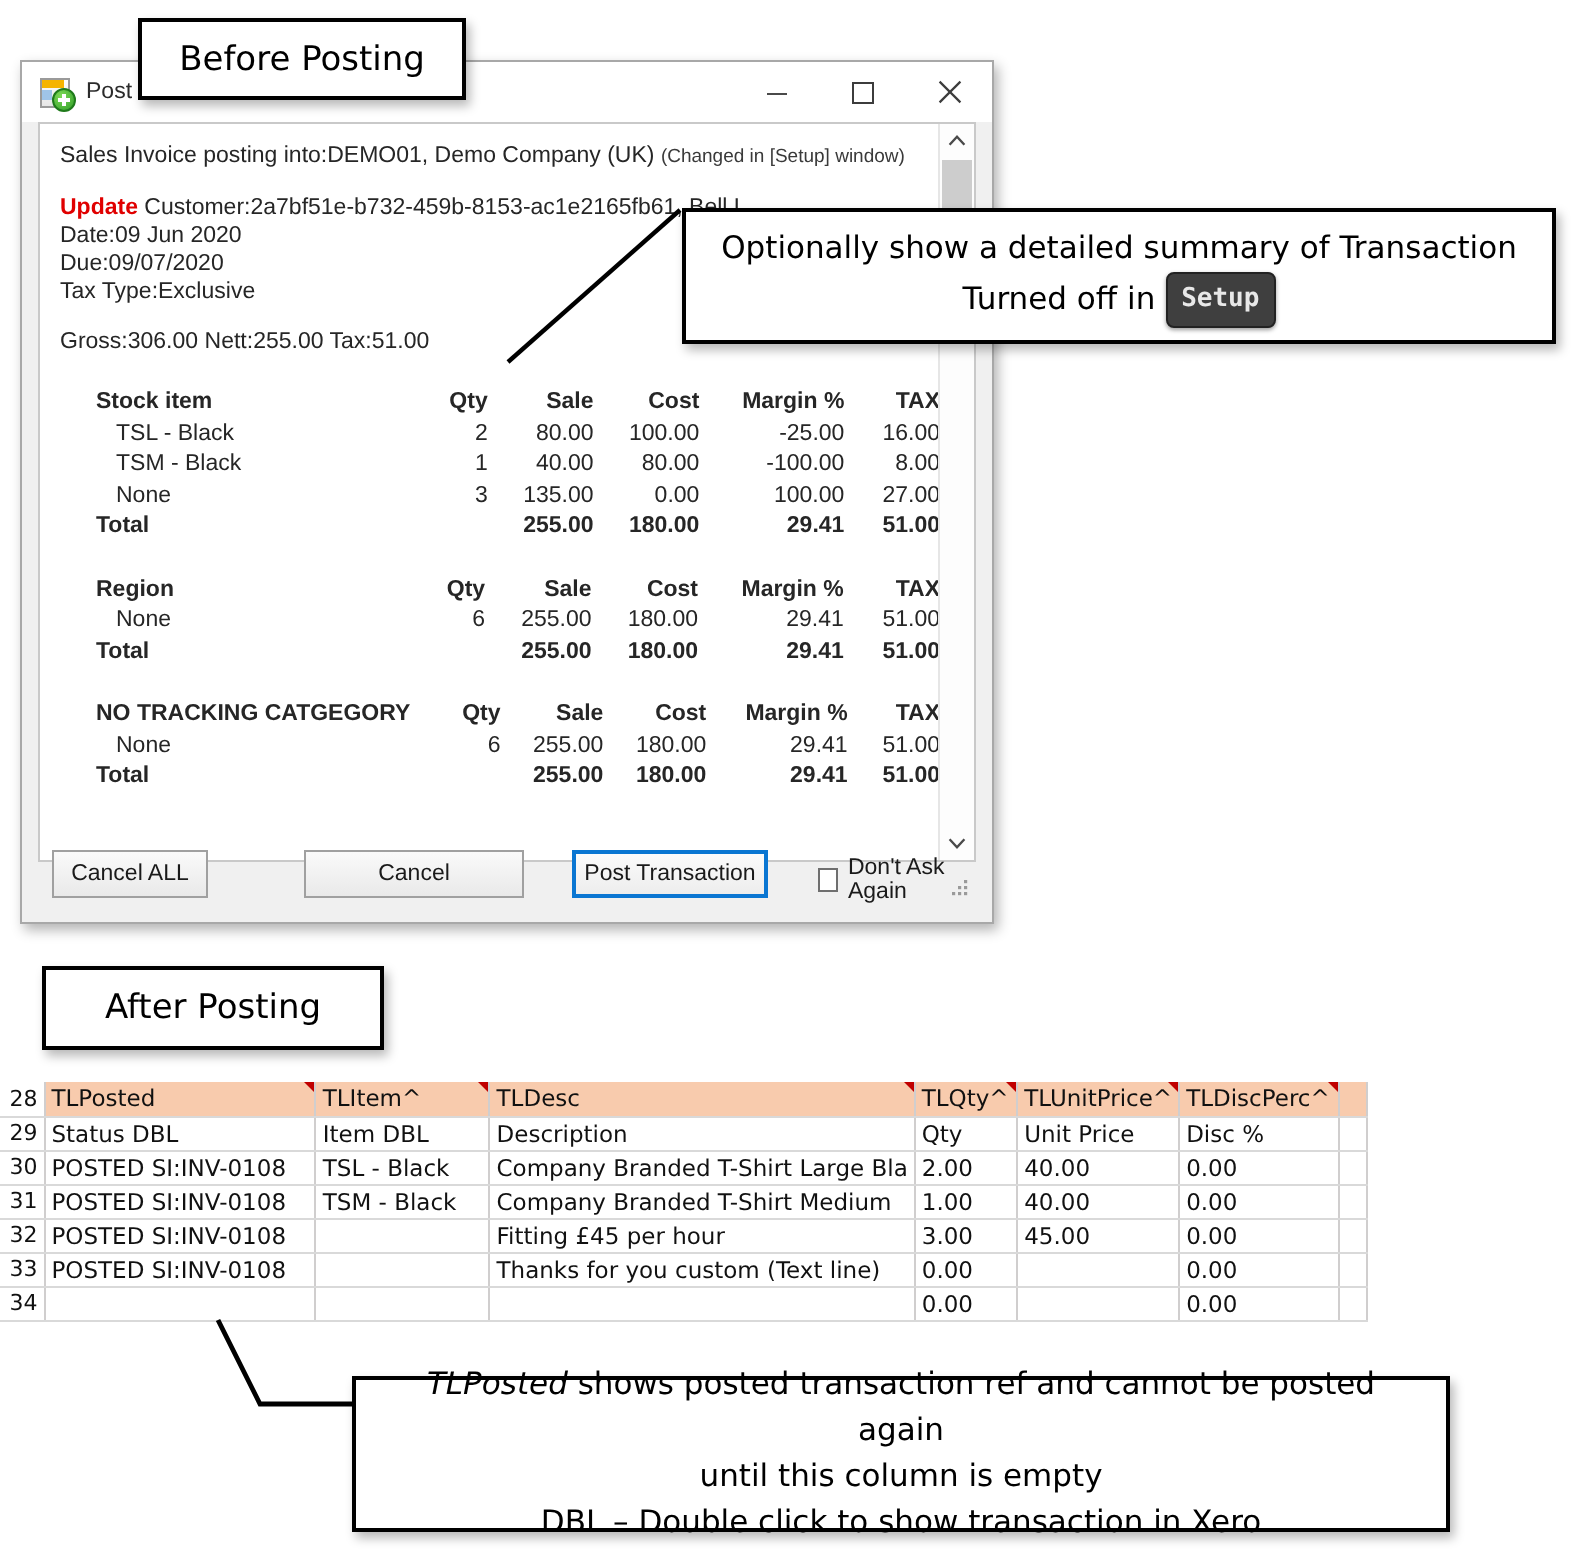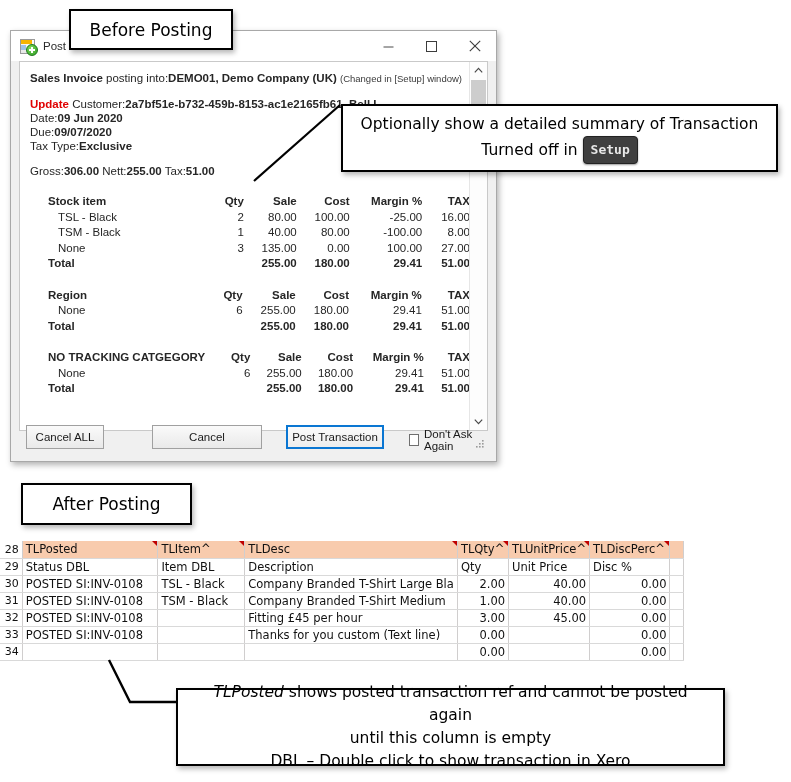--- a/index.html
+++ b/index.html
@@ -56,21 +56,21 @@
   #content{
     position:absolute;left:8px;top:30px;right:8px;height:370px;
     background:#ffffff;
     border:1px solid #c9c9c9;
     box-sizing:border-box;
     overflow:hidden;
   }
   #content-inner{position:absolute;left:0;top:0;right:17px;bottom:0;padding:9px 0 0 10px;}
 
   .ln{font-size:11.5px;color:#262626;line-height:14px;white-space:nowrap;}
-  .ln b{font-weight:bold;}
+  .ln b{font-weight:normal;}
   .hdr-line{margin-bottom:11px;}
   .small{font-size:9.5px;color:#3a3a3a;}
   .red{color:#e00000;font-weight:bold;}
   .gap{height:11px;}
 
   table.sum{border-collapse:collapse;font-size:11.5px;color:#262626;margin-left:18px;}
   table.sum td{padding:0 0 0 0;height:15.5px;line-height:15.5px;white-space:nowrap;}
   table.sum td.c0{width:150px;text-align:left;}
   table.sum td.cn{text-align:right;}
   table.sum td.c1{width:48px;}
@@ -137,21 +137,21 @@
   #sheet{position:absolute;left:0px;top:541px;width:684px;height:125px;}
   #sheet table{border-collapse:collapse;table-layout:fixed;font-family:"DejaVu Sans",sans-serif;font-size:11.5px;color:#111;}
   #sheet td{height:17px;box-sizing:border-box;overflow:hidden;white-space:nowrap;padding:0 3px;
     border-right:1px solid #d0cece;border-bottom:1px solid #d9d9d9;}
   td.rh{
     width:24px;background:#ffffff;color:#111;font-size:11px;text-align:right;
     border-right:1px solid #b7b7b7;border-bottom:1px solid #d9d9d9;padding-right:2px;
   }
   tr.hrow td.cell{background:#f8cbad;font-weight:normal;border-bottom:1px solid #c8c8c8;}
   tr.hrow2 td.cell{background:#ffffff;border-bottom:2px solid #1f1f1f;}
-  td.num{text-align:right;}
+  td.num{text-align:left;}
   .cmt{position:relative;}
   .cmt:after{
     content:"";position:absolute;right:0px;top:0px;
     border-top:5px solid #c00000;border-left:5px solid transparent;
   }
 </style>
 </head>
 <body>
 
 <div class="stage">

